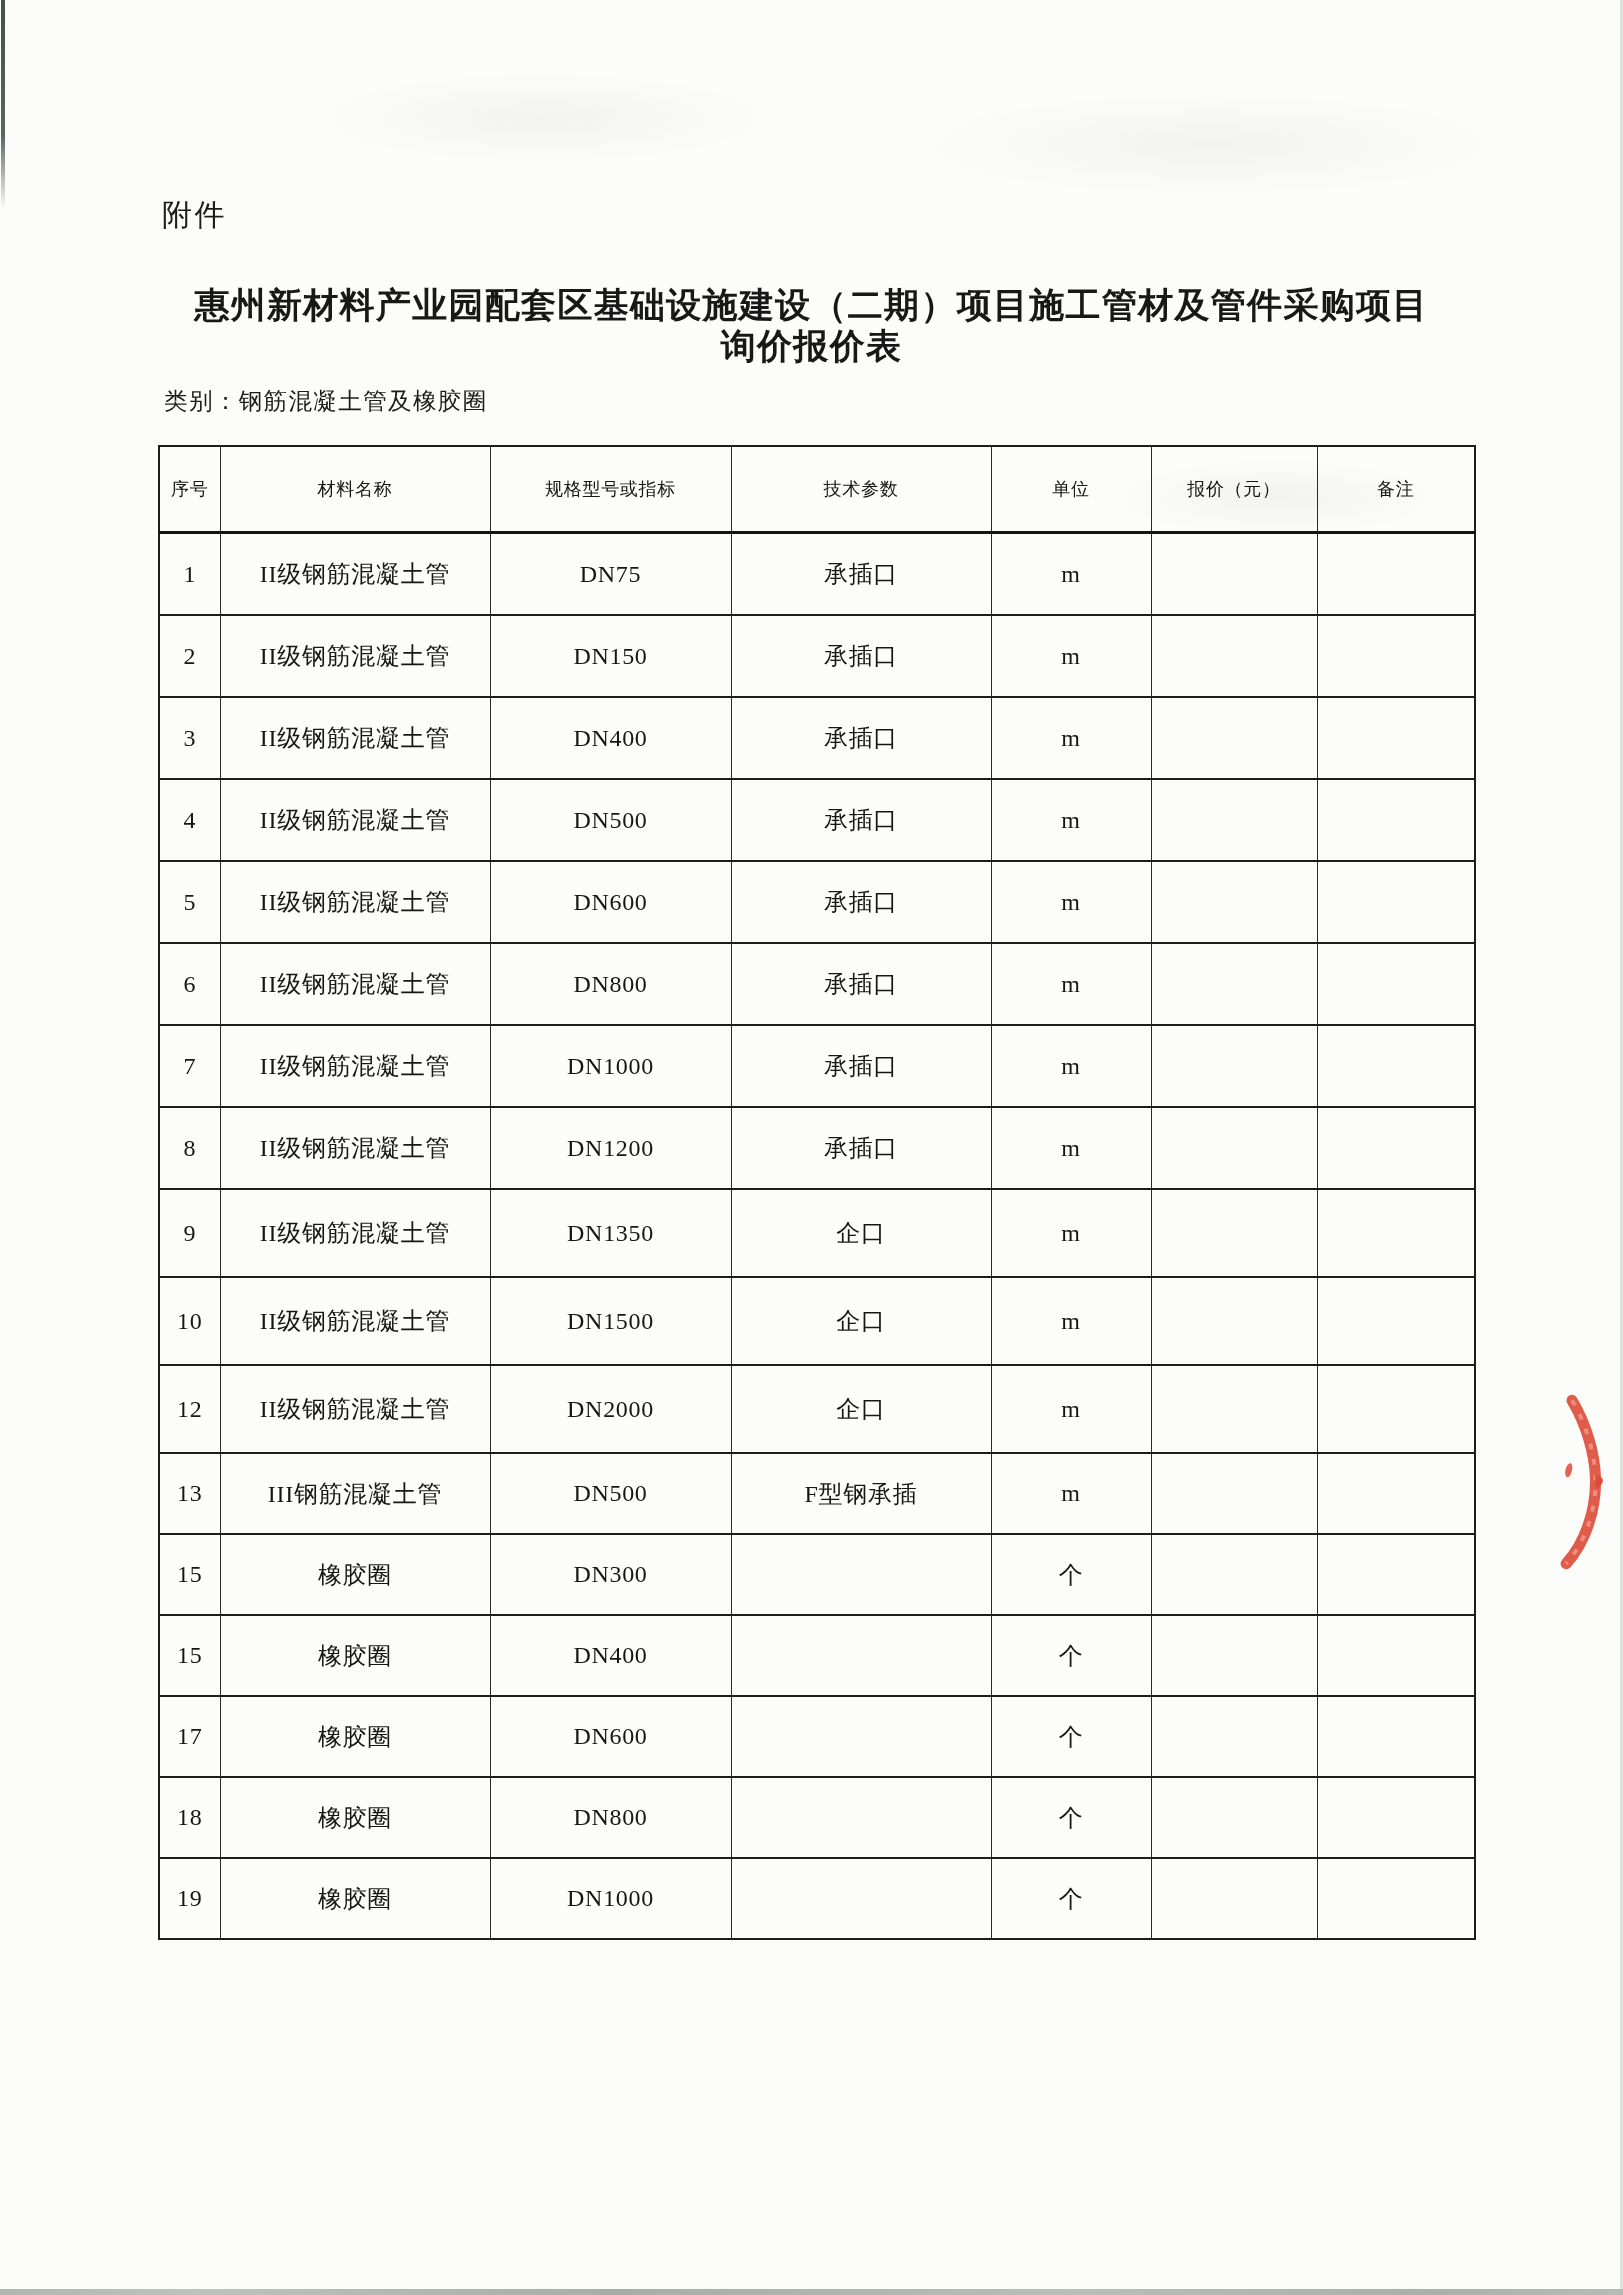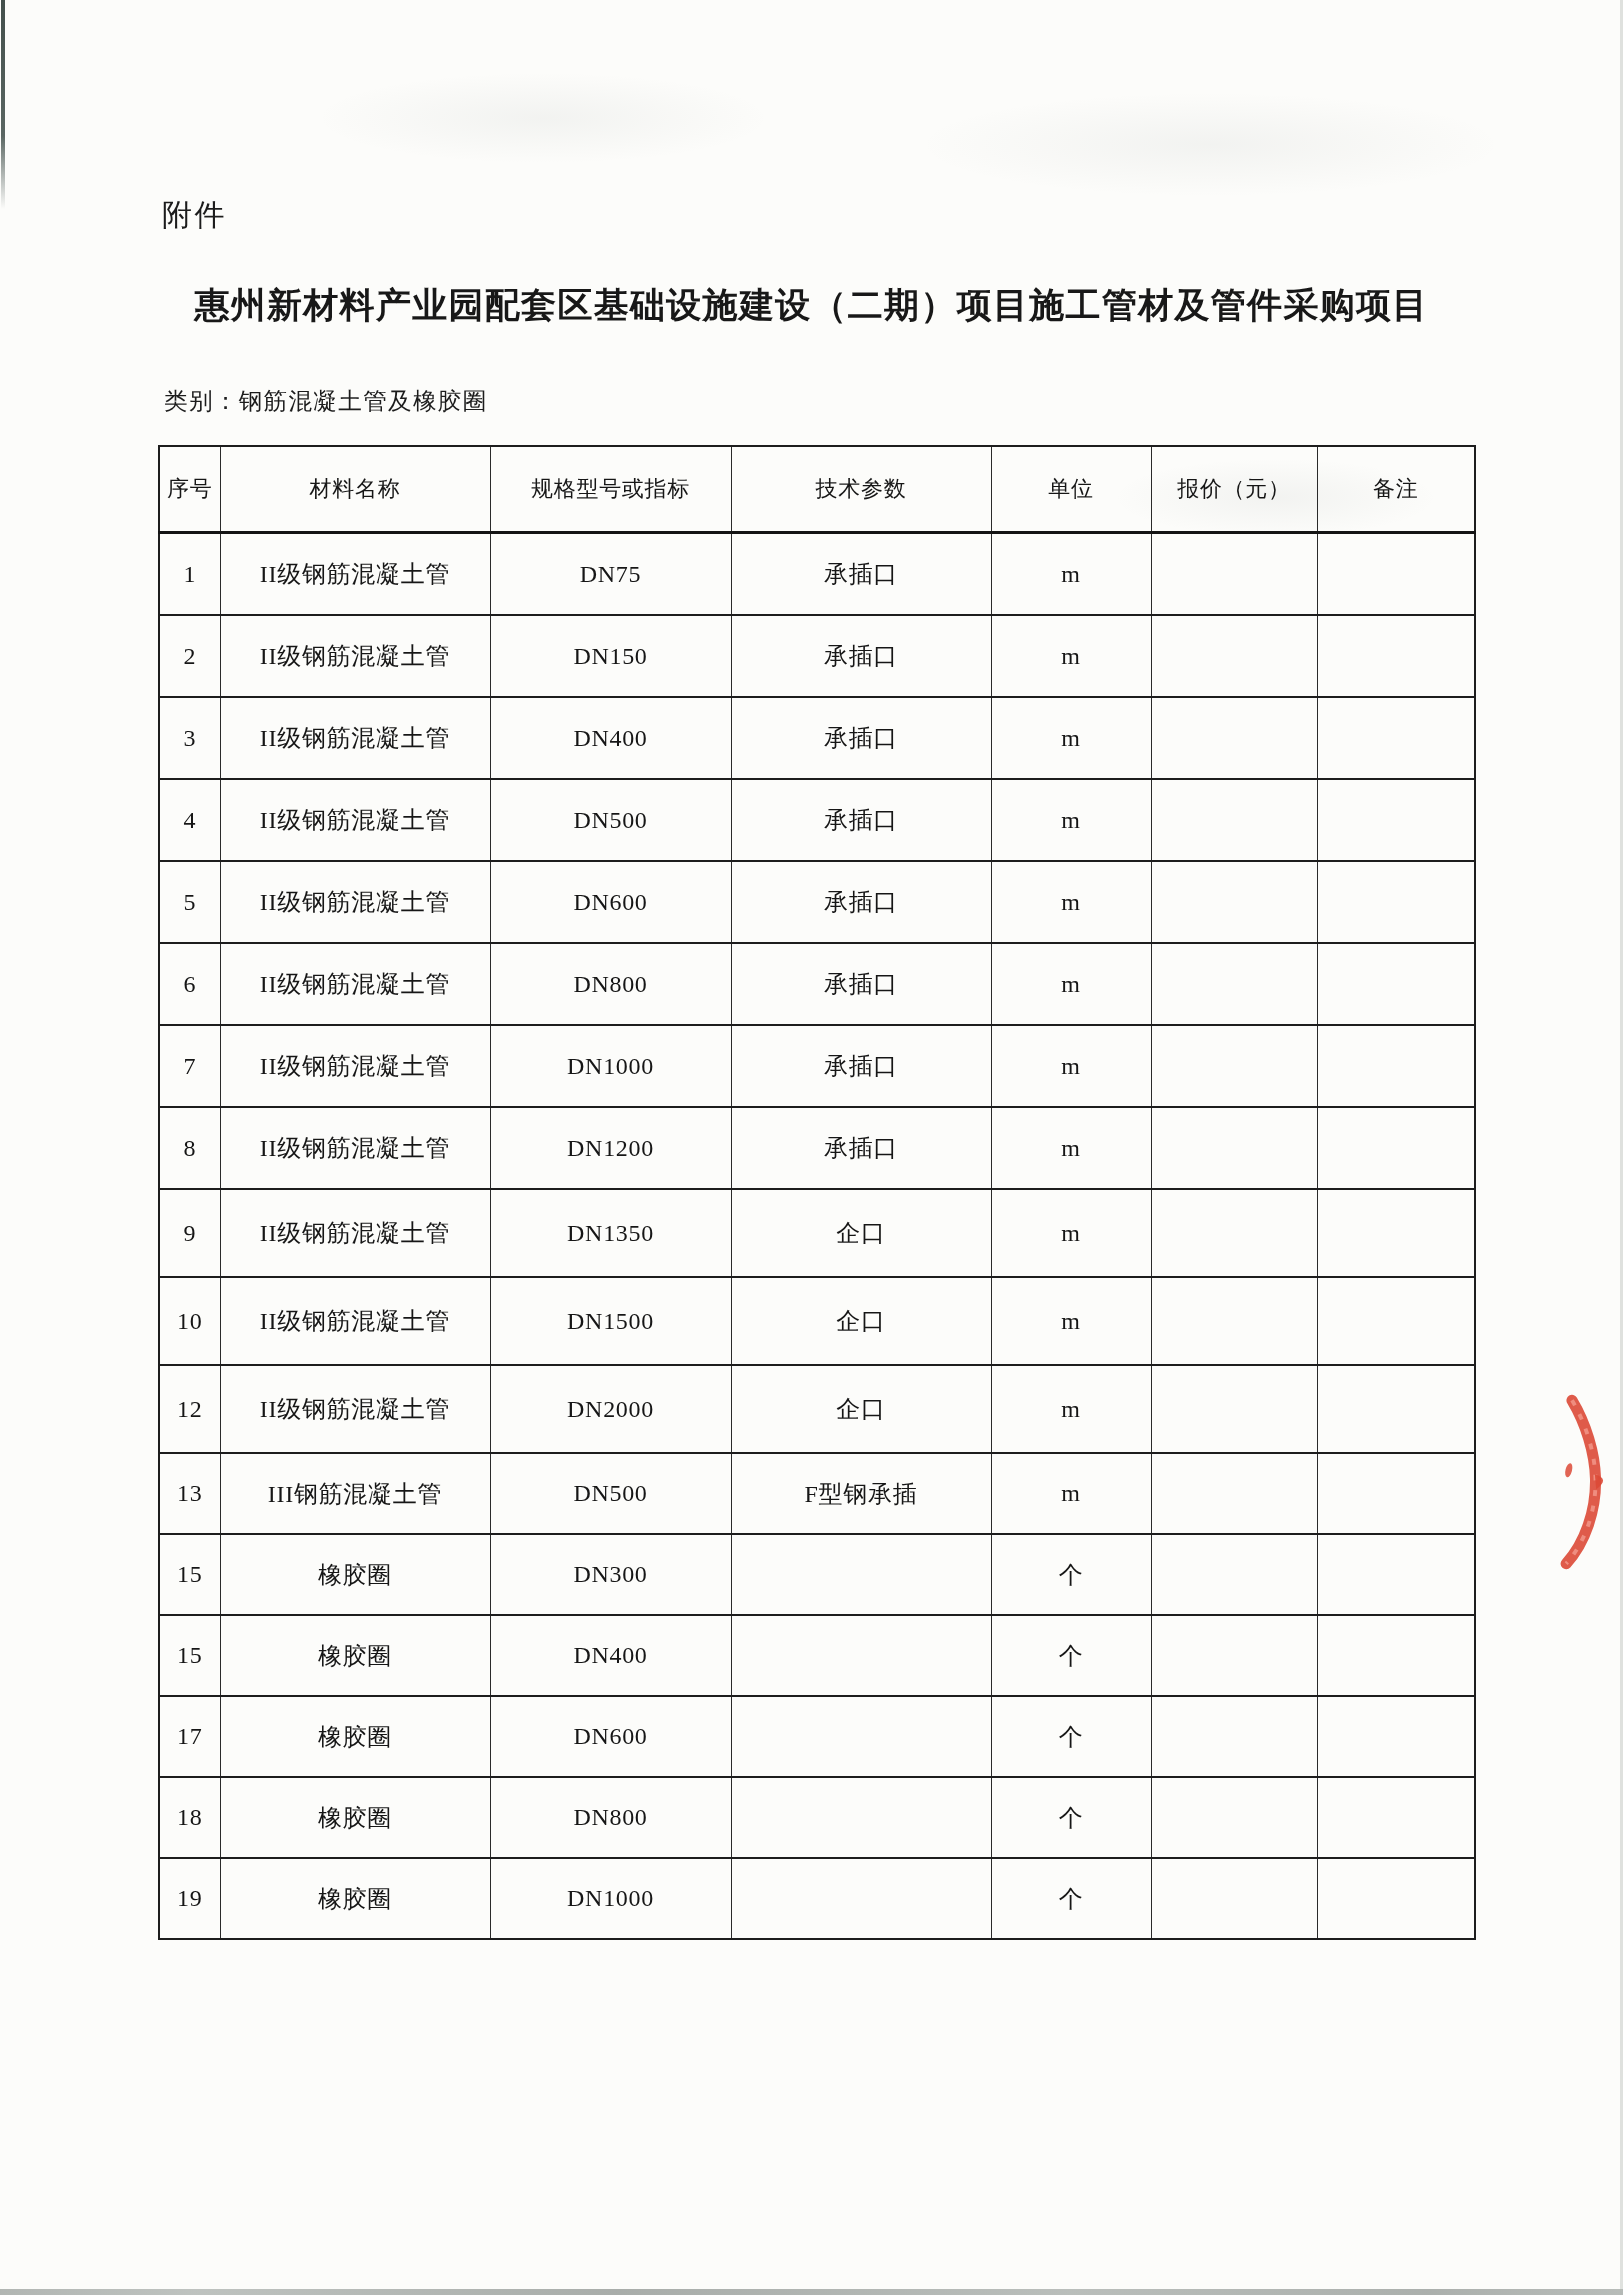--- a/index.html
+++ b/index.html
@@ -34,40 +34,41 @@
     border-collapse:collapse;table-layout:fixed;
     border:2.6px solid #1d1d1d;
   }
   table.quote th, table.quote td{
     border-left:1.3px solid #2a2a2a;border-right:1.3px solid #2a2a2a;
     border-top:2.6px solid #1d1d1d;border-bottom:2.6px solid #1d1d1d;
     text-align:center;vertical-align:middle;
     font-size:24px;font-weight:400;padding:0 3.9px;
     color:#161616;letter-spacing:0.7px;
   }
-  table.quote thead th{height:84px;font-size:22px;border-bottom:3.9px solid #141414;}
+  table.quote thead th{height:84px;font-size:18px;border-bottom:3.9px solid #141414;}
   tr.r-std  td{height:80px;}
   tr.r-tall td{height:86px;}
   tr.r-short td{height:79px;}
   .stamp{position:absolute;left:1541px;top:1384px;width:79px;height:196px;}
 </style>
 </head>
 <body>
 
 <div class="page">
 
   <div class="edge-left"></div>
   <div class="edge-right"></div>
   <div class="edge-bottom"></div>
   <div class="smudge" style="left:314px;top:72px;width:458px;height:92px;"></div>
   <div class="smudge" style="left:916px;top:92px;width:589px;height:105px;"></div>
   <div class="smudge" style="left:1112px;top:458px;width:327px;height:79px;"></div>
 
   <div class="attachment">附件</div>
   <div class="title-line title-1">惠州新材料产业园配套区基础设施建设（二期）项目施工管材及管件采购项目</div>
+  <div class="title-line title-2">询价报价表</div>
   <div class="category">类别：钢筋混凝土管及橡胶圈</div>
 
   <table class="quote">
     <colgroup>
       <col style="width:61px">
         <col style="width:270px">
         <col style="width:241px">
       <col style="width:260px">
         <col style="width:160px">
         <col style="width:166px">

